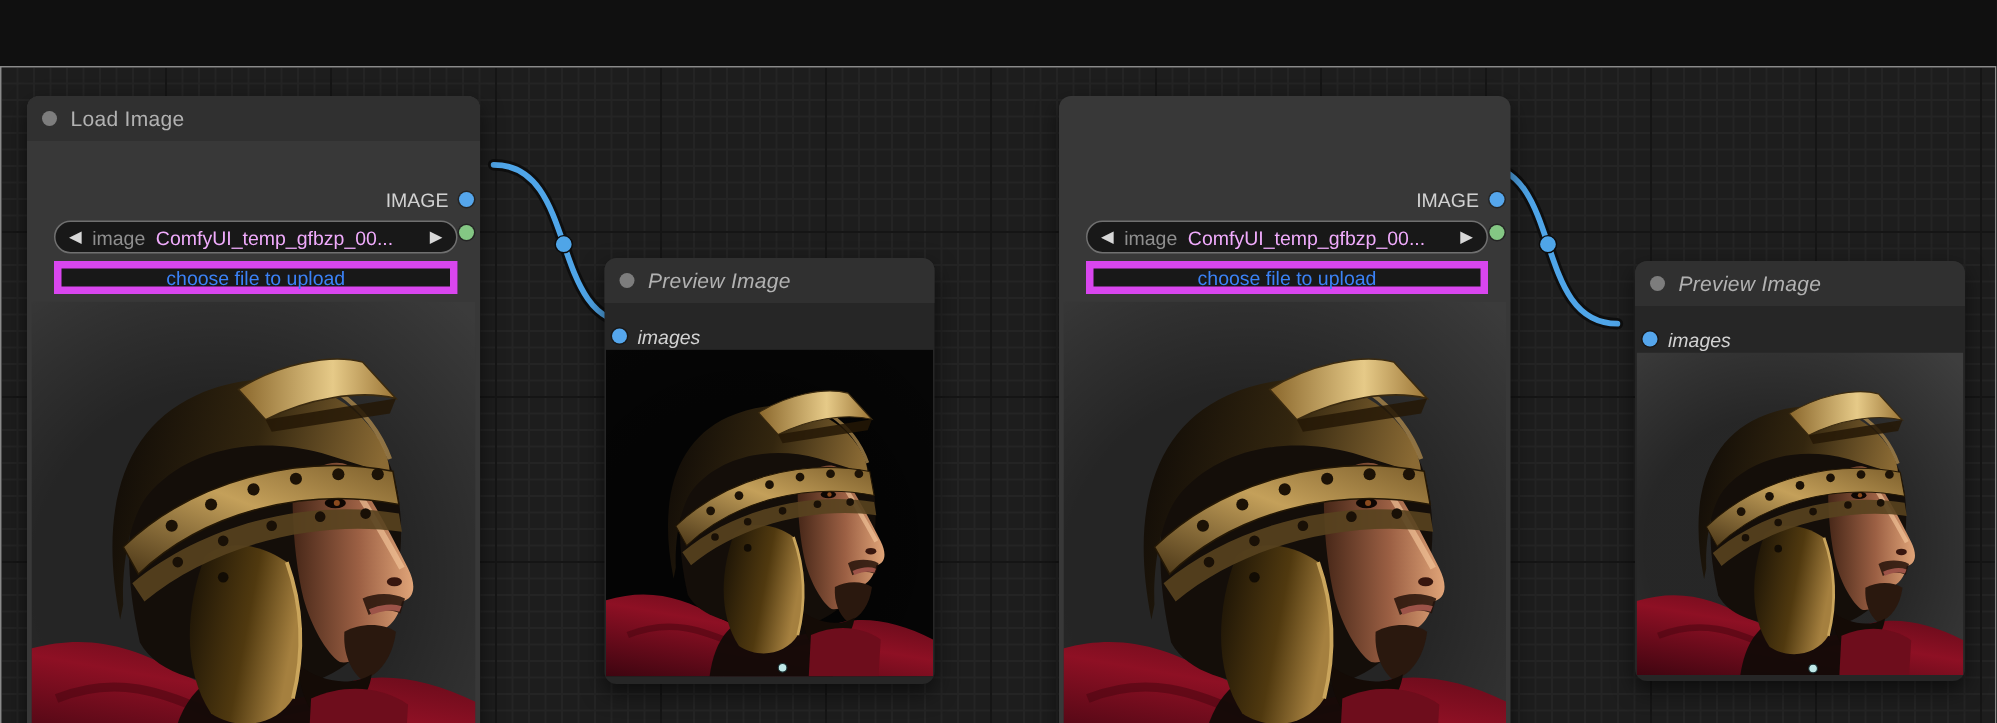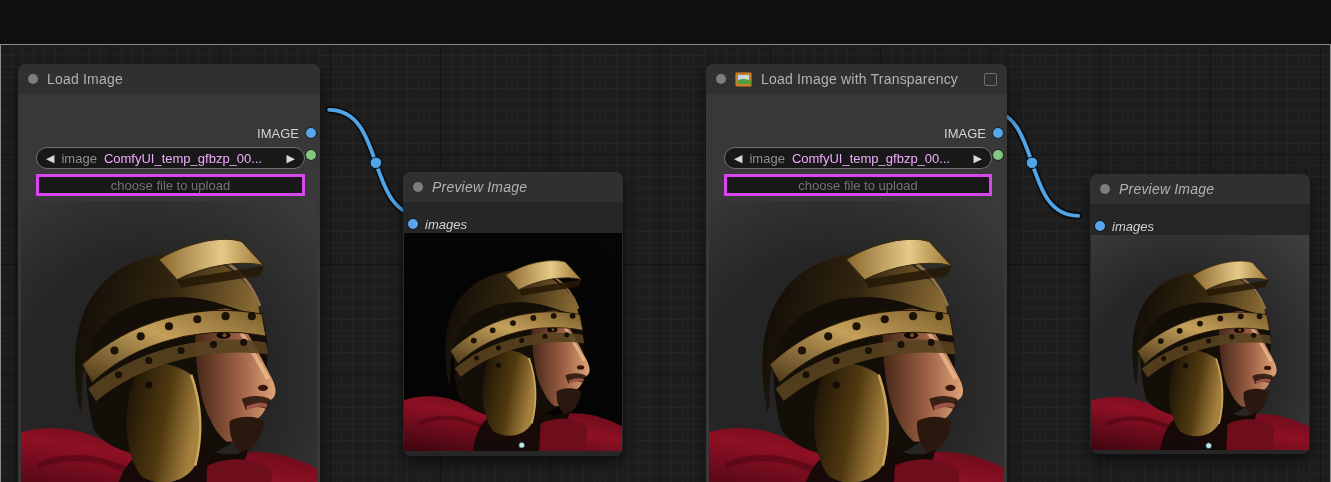--- a/index.html
+++ b/index.html
@@ -43,22 +43,22 @@
   .combo{
     position:absolute;height:22px;border:1px solid #707070;border-radius:11px;
     background:#181818;display:flex;align-items:center;padding:0 9px;gap:7px;
     color:#d8d8d8;font-size:13px;
   }
   .combo .arr{font-size:11px;color:#d8d8d8;line-height:1;}
   .combo .arr.next{margin-left:auto;}
   .combo .combo-label{color:#8f8f8f;}
   .combo .combo-value{color:#f0abfc;white-space:nowrap;overflow:hidden;}
   .upload-btn{
-    position:absolute;height:22px;background:#181818;border:3px solid #d946ef;
-    color:#737373;font-size:13px;display:flex;align-items:center;justify-content:center;
+    position:absolute;height:22px;background:#181818;border:5px solid #d946ef;
+    color:#3b82f6;font-size:13px;display:flex;align-items:center;justify-content:center;
   }
   .thumb{position:absolute;overflow:hidden;}
   .thumb svg{display:block;width:100%;height:100%;}
 </style>
 </head>
 <body>
 
 <div class="stage">
 
   <svg class="wire-layer" width="1331" height="482" viewBox="0 0 1331 482">
@@ -267,30 +267,20 @@
       <circle cx="194" cy="142" r="3.5"></circle>
             <circle cx="224" cy="140" r="3.5"></circle>
     </g>
     <path d="M188 262 C210 252 235 254 252 266 L250 300 L186 300 Z" fill="#6e0d1c"></path>
     <circle cx="162" cy="292" r="4" fill="#bfe8e8" stroke="#1c3436" stroke-width="1"></circle>
   </svg>
       </div>
   </div>
 
   <div class="node load" style="left:706px;top:20px;width:301px;height:443px;">
-    <div class="node-header">
-      <span class="collapse-dot"></span>
-      <span class="pic-icon">
-          <span class="sky"></span>
-          <span class="hill"></span>
-          <span class="sun"></span>
-        </span>
-      <span class="node-title">Load Image with Transparency</span>
-      <span class="header-box"></span>
-    </div>
     <div class="slot out" style="top:60px;">
       <span>IMAGE</span>
       <span class="slot-dot" style="background:#55a6ec;"></span>
     </div>
     <div class="slot out" style="top:82px;">
       <span>MASK</span>
       <span class="slot-dot" style="background:#84c784;"></span>
     </div>
     <div class="combo" style="left:18px;right:15px;top:83px;">
       <span class="arr prev">◀</span>

